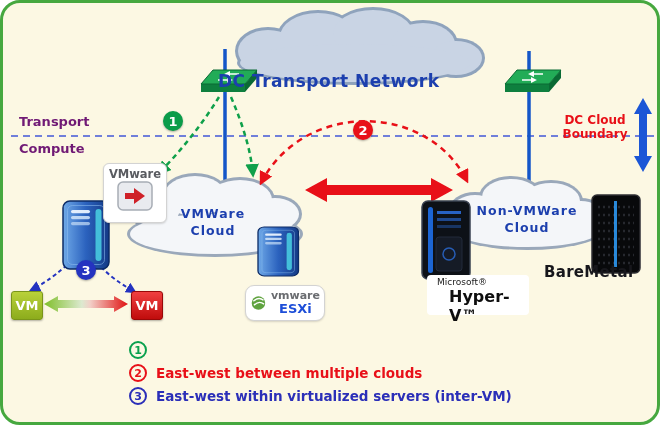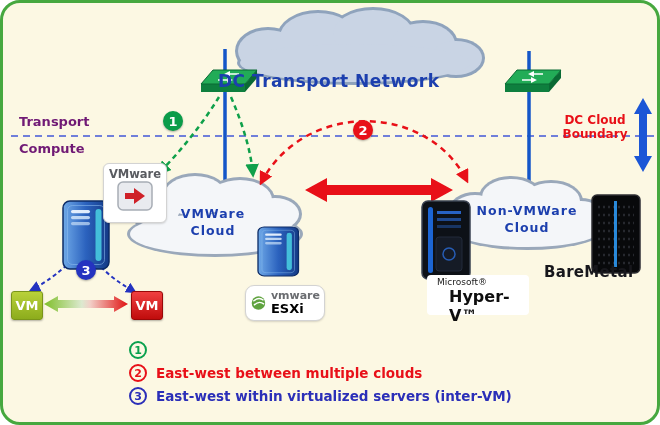--- a/index.html
+++ b/index.html
@@ -14,21 +14,21 @@
   #boundary-label{left:549px;top:110px;width:86px;text-align:center;font-size:12px;font-weight:bold;color:#E81018;line-height:1.2;}
   .cloud-label{text-align:center;font-size:12.5px;font-weight:bold;color:#1C3FAE;letter-spacing:1px;line-height:1.35;}
   #vmware-cloud-label{left:168px;top:203px;width:84px;}
   #nonvmware-cloud-label{left:468px;top:200px;width:112px;}
   .card{background:#fff;border:1px solid #D3D3D3;border-radius:6px;box-shadow:0 1px 2px rgba(0,0,0,.15);}
   #vmware-logo-card{left:100px;top:160px;width:62px;height:58px;text-align:center;}
   #vmware-logo-word{font-size:11.5px;font-weight:bold;color:#595B60;margin-top:3px;}
   #esxi-card{left:242px;top:282px;width:80px;height:36px;display:flex;align-items:center;padding:0 4px;box-sizing:border-box;border-radius:9px;}
   .esxi-text{margin-left:4px;line-height:1.05;}
   #esxi-brand{font-size:11px;font-weight:bold;color:#6A6C70;}
-  #esxi-product{font-size:13px;font-weight:bold;color:#000000;}
+  #esxi-product{font-size:13px;font-weight:bold;color:#1d4ed8;text-align:center;}
   #hyperv-card{left:424px;top:272px;width:102px;height:40px;background:#fff;border-radius:4px;padding:2px 10px;box-sizing:border-box;}
   #microsoft-word{font-size:9px;color:#1A1A1A;}
   #hyperv-word{font-size:16px;font-weight:bold;color:#0E0E0E;margin-top:0px;margin-left:12px;}
   #baremetal-label{left:541px;top:260px;width:100px;font-size:15px;font-weight:bold;color:#17171C;letter-spacing:.3px;}
   .vmbox{width:30px;height:27px;border-radius:3px;color:#fff;font-size:13px;font-weight:bold;
          display:flex;align-items:center;justify-content:center;box-shadow:0 1px 2px rgba(0,0,0,.3);}
   #vm-left{left:8px;top:288px;background:linear-gradient(#B9D13A,#8CAC1C);border:1px solid #7A951A;}
   #vm-right{left:128px;top:288px;background:linear-gradient(#F04040,#C00C0C);border:1px solid #990808;}
   .disc{width:20px;height:20px;border-radius:50%;color:#fff;font-weight:bold;font-size:13px;
         display:flex;align-items:center;justify-content:center;box-shadow:0 1px 2px rgba(0,0,0,.3);}

